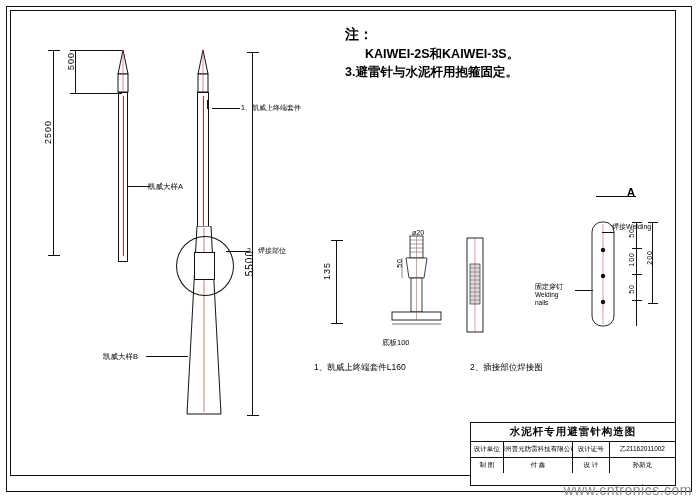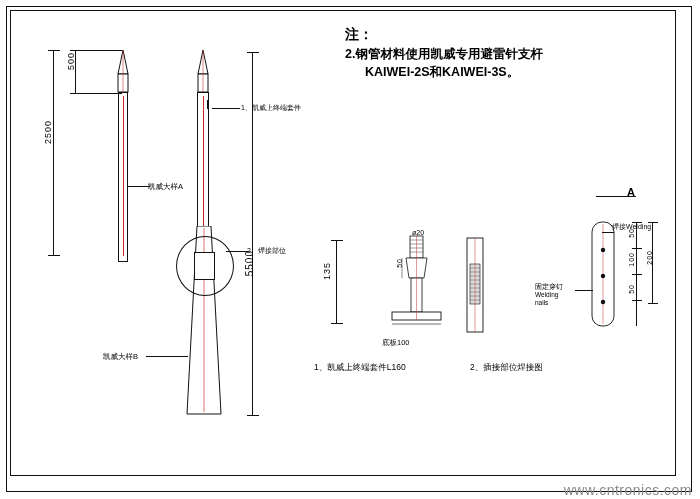--- a/index.html
+++ b/index.html
@@ -107,22 +107,22 @@
 
   <div>
     <div class="ln vline" style="left:252px;top:52px;height:364px;"></div>
     <div class="ln hline" style="left:247px;top:52px;width:12px;"></div>
     <div class="ln hline" style="left:247px;top:415px;width:12px;"></div>
     <div class="abs vtext" style="left:244px;top:250px;font-size:10px;">5500</div>
   </div>
 
   <div class="notes">
     <div class="title">注：</div>
-    <p>2.钢管材料使用凯威专用避雷针支杆</p>
     <p class="indent">KAIWEI-2S和KAIWEI-3S。</p>
+    <p>3.避雷针与水泥杆用抱箍固定。</p>
   </div>
 
   <div>
     <svg class="abs" style="left:380px;top:232px;" width="74" height="104">
 
       <rect x="30" y="4" width="13" height="22" fill="#fff" stroke="#111" stroke-width="0.8"></rect>
       <g stroke="#111" stroke-width="0.4">
         <line x1="30" y1="8" x2="43" y2="8"></line>
           <line x1="30" y1="12" x2="43" y2="12"></line>
         <line x1="30" y1="16" x2="43" y2="16"></line>
@@ -195,15 +195,30 @@
     <div class="ln hline" style="left:632px;top:300px;width:10px;"></div>
     <div class="abs vtext" style="left:628px;top:228px;font-size:7px;">50</div>
     <div class="abs vtext" style="left:628px;top:252px;font-size:7px;">100</div>
     <div class="abs vtext" style="left:628px;top:284px;font-size:7px;">50</div>
     <div class="ln vline" style="left:652px;top:222px;height:82px;"></div>
     <div class="ln hline" style="left:648px;top:222px;width:10px;"></div>
     <div class="ln hline" style="left:648px;top:303px;width:10px;"></div>
     <div class="abs vtext" style="left:646px;top:250px;font-size:7px;">200</div>
   </div>
 
+  <div class="tb">
+    <div class="tbtitle">水泥杆专用避雷针构造图</div>
+    <div class="tbrow">
+      <div class="c" style="width:16%">设计单位</div>
+      <div class="c" style="width:34%">郑州普元防雷科技有限公司</div>
+      <div class="c" style="width:18%">设计证号</div>
+      <div class="c" style="width:32%">乙21162011002</div>
+    </div>
+    <div class="tbrow">
+      <div class="c" style="width:16%">制 图</div>
+      <div class="c" style="width:34%">付 鑫</div>
+      <div class="c" style="width:18%">设 计</div>
+      <div class="c" style="width:32%">孙新龙</div>
+    </div>
+  </div>
 
   <div class="wm">www.cntronics.com</div>
 </div>
 
 </body></html>

